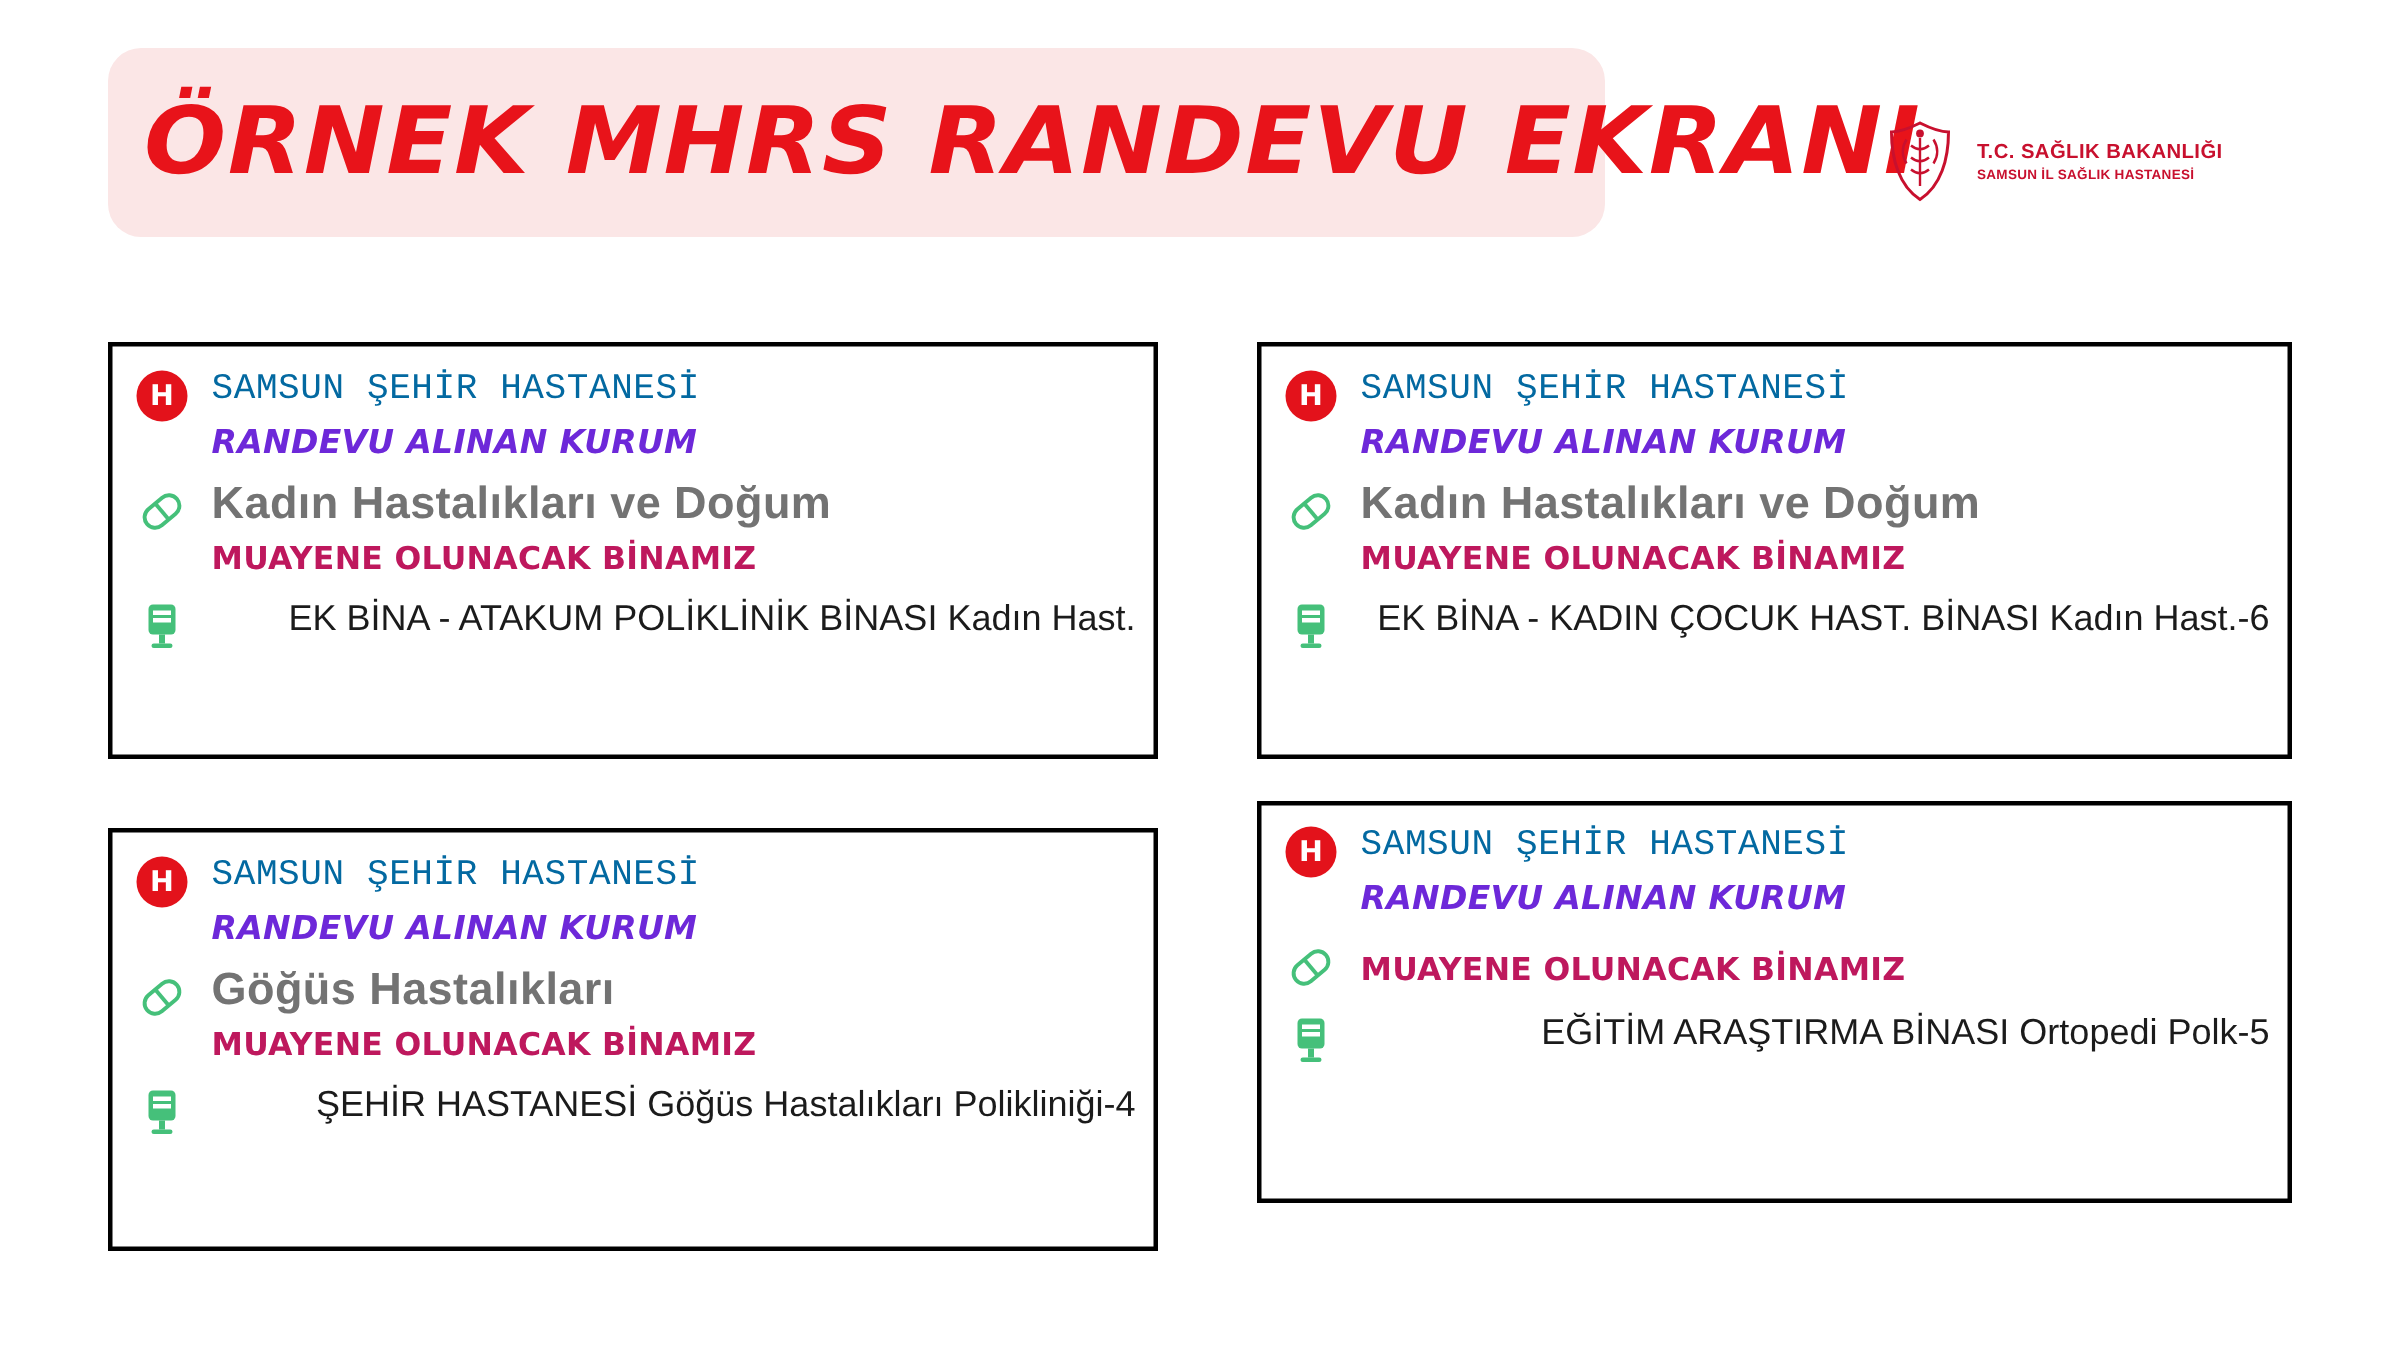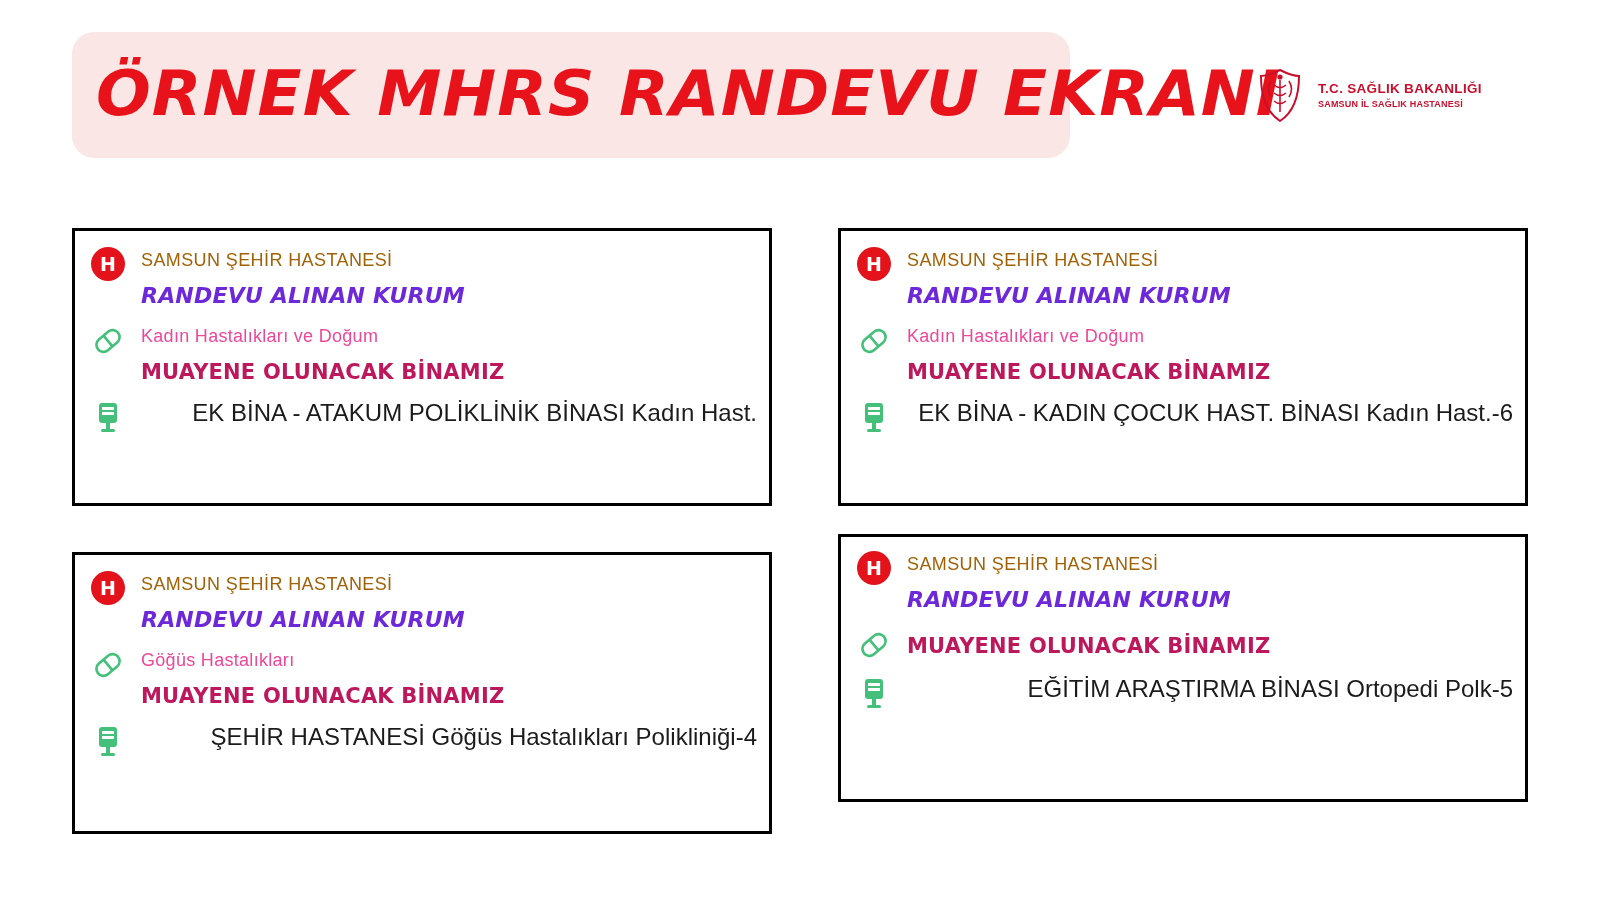--- a/index.html
+++ b/index.html
@@ -46,21 +46,21 @@
     line-height: 84px;
     white-space: nowrap;
     transform: scaleX(1.04);
     transform-origin: left center;
   }
 
   
   .logo-block {
     position: absolute;
     left: 1252px;
-    top: 64px;
+    top: 76px;
     display: flex;
     align-items: center;
     gap: 10px;
   }
   .logo-mark {
     width: 56px;
     height: 62px;
     position: relative;
   }
   .logo-text {
@@ -135,45 +135,46 @@
     height: 36px;
   }
   .icon-iv {
     display: block;
     width: 34px;
     height: 36px;
   }
 
   
   .org-name {
-    font-family: Liberation Sans, sans-serif;
-    font-size: 18px;
-    color: #a16207;
+    font-family: Liberation Mono, monospace;
+    font-size: 24px;
+    color: #0369a1;
     letter-spacing: 0.4px;
     line-height: 30px;
     white-space: nowrap;
   }
   .label-red {
     font-family: "DejaVu Sans", sans-serif;
     font-weight: 700;
     font-style: italic;
     font-size: 22px;
     color: #6d28d9;
     letter-spacing: 0.2px;
     line-height: 30px;
     margin-top: 6px;
     white-space: nowrap;
   }
   .dept-name {
     font-family: "Liberation Sans", sans-serif;
-    font-size: 18px;
-    color: #ec4899;
+    font-size: 30px;
+    color: #737373;
     letter-spacing: 0.3px;
     line-height: 30px;
     white-space: nowrap;
+    font-weight: bold;
   }
   .label-blue {
     font-family: "DejaVu Sans", sans-serif;
     font-weight: 700;
     font-size: 21px;
     color: #be185d;
     letter-spacing: 0.2px;
     line-height: 30px;
     margin-top: 6px;
     white-space: nowrap;

